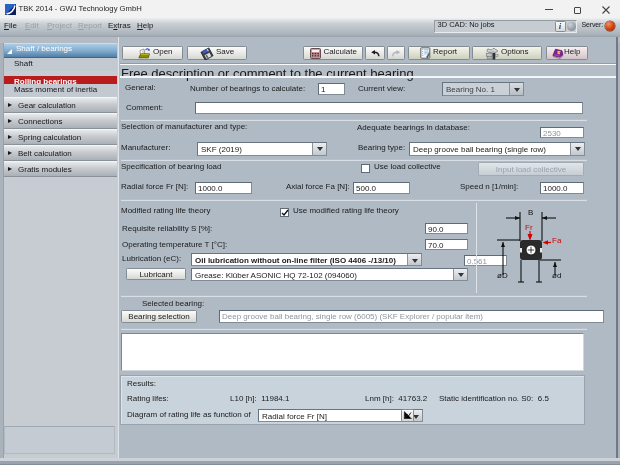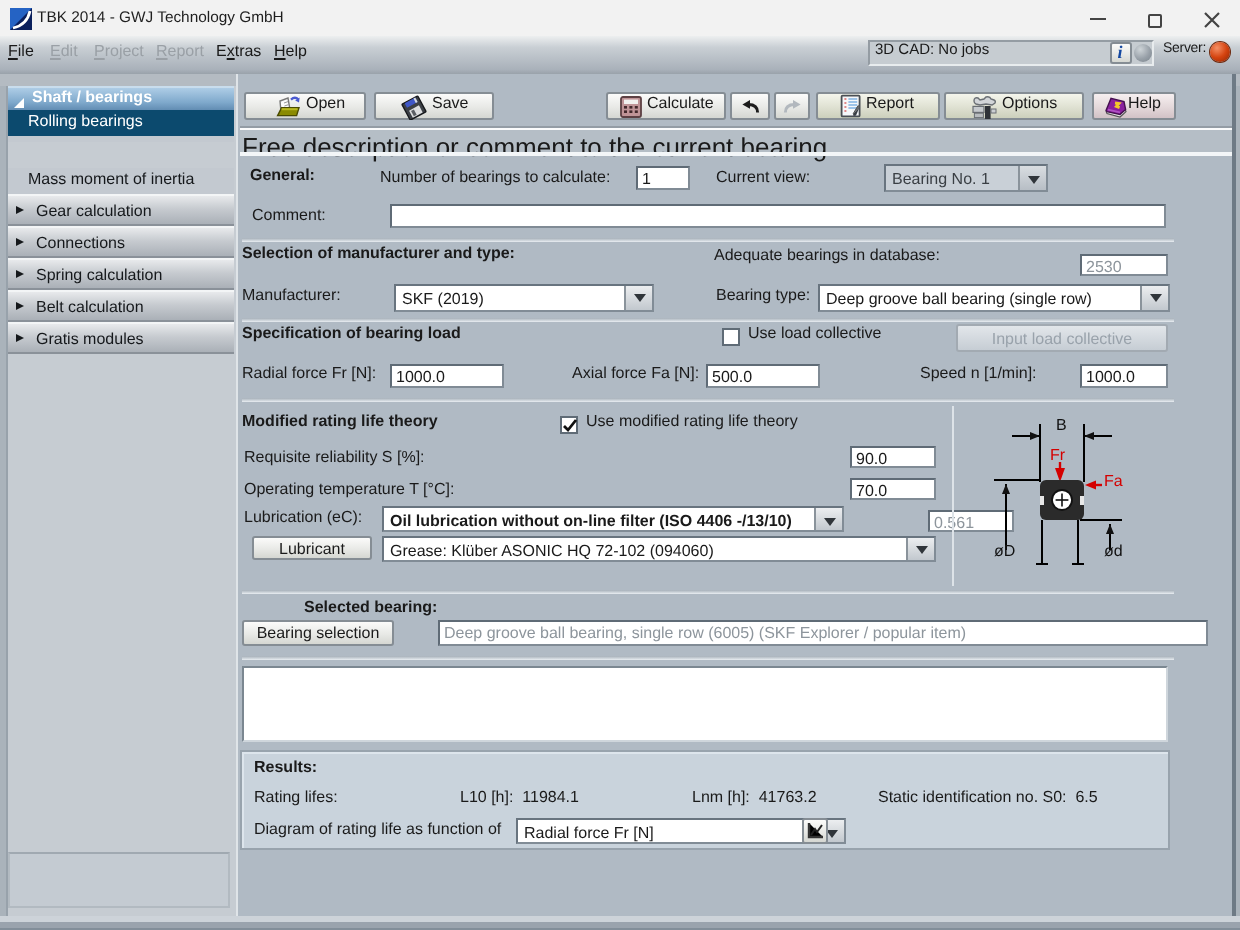--- a/index.html
+++ b/index.html
@@ -1,17 +1,17 @@
 <!DOCTYPE html>
 <html><head><meta charset="utf-8"><style>
 *{margin:0;padding:0;box-sizing:border-box;}
 html,body{width:620px;height:465px;overflow:hidden;}
 body{font-family:"Liberation Sans",sans-serif;font-size:8px;color:#1a1a1a;background:#aab3bb;position:relative;}
 .abs{position:absolute;}
-.b{font-weight:bold;}
+.b{font-weight:normal;}
 .lbl{position:absolute;white-space:nowrap;margin-top:-2.2px;}
 .inp{position:absolute;background:#fff;border:1px solid #808b95;border-top-color:#5f6b76;border-left-color:#5f6b76;padding:1px 2px 0;font-size:8px;white-space:nowrap;overflow:hidden;}
 .dis{color:#8d959c;}
 .btn{position:absolute;background:linear-gradient(#fbfbfa,#e8e9e6 55%,#d5d7d2);border:1px solid #858d94;border-radius:1.5px;font-size:8px;color:#1a1a1a;text-align:center;white-space:nowrap;display:flex;align-items:center;justify-content:center;}
 .sep{position:absolute;height:2px;background:linear-gradient(#a6b0b9,#e9eef2);}
 .combo{position:absolute;background:#fff;border:1px solid #818c96;border-top-color:#68747f;border-left-color:#68747f;white-space:nowrap;overflow:hidden;}
 .combo .tx{position:absolute;left:3px;top:2px;font-size:8px;}
 .cbtn{position:absolute;right:0;top:0;bottom:0;width:14px;background:linear-gradient(#eceef0,#c2c8ce);border-left:1px solid #8a939b;}
 .cbtn:after{content:"";position:absolute;left:3.5px;top:4.5px;border:3px solid transparent;border-top:4px solid #30353a;}
 .hdrgray{position:absolute;left:4px;width:113px;height:16px;background:linear-gradient(#e8eaec,#c7cbd0 45%,#aab0b7);border-top:1px solid #f3f5f6;border-bottom:1px solid #8a9199;}
@@ -56,21 +56,21 @@
 <div class="abs" style="left:4px;top:43px;width:114px;height:415px;background:#c6ccd2;"></div>
 
 <div class="abs" style="left:4px;top:43px;width:113px;height:15px;background:linear-gradient(#aecde6,#7fa9cc 55%,#537ea6);border-top:1px solid #c9dded;border-bottom:1px solid #3a6890;"></div>
 <svg class="abs" style="left:7px;top:48.5px" width="5" height="5">
     <path d="M5 0 L5 5 L0 5 Z" fill="#fff"></path>
   </svg>
 <div class="lbl b" style="left:16px;top:46px;color:#fff;">Shaft / bearings</div>
 <div class="titem" style="top:58px;">
     <span>Shaft</span>
   </div>
-<div class="titem" style="top:55px;background:#0c4a6e;color:#fff;font-weight:normal;">
+<div class="titem" style="top:76px;background:#b91c1c;color:#fff;font-weight:bold;">
     <span>Rolling bearings</span>
   </div>
 <div class="titem" style="top:84px;">
     <span>Mass moment of inertia</span>
   </div>
 <div class="hdrgray" style="top:97px;">
     <i></i>
     <span>Gear calculation</span>
   </div>
 <div class="hdrgray" style="top:113px;">
@@ -269,31 +269,31 @@
   <rect x="32" y="44" width="2" height="4.5" fill="#e8e8e8"></rect>
     <rect x="52" y="44" width="2" height="4.5" fill="#e8e8e8"></rect>
   <circle cx="43" cy="46" r="5" fill="#fff" stroke="#111" stroke-width="0.9"></circle>
   <line x1="43" y1="42.8" x2="43" y2="49.2" stroke="#111" stroke-width="0.8"></line>
   <line x1="39.8" y1="46" x2="46.2" y2="46" stroke="#111" stroke-width="0.8"></line>
   <text x="9" y="74" font-size="8" fill="#111" font-family="Liberation Sans">øD</text>
   <text x="64" y="74" font-size="8" fill="#111" font-family="Liberation Sans">ød</text>
 </svg>
 <div class="sep" style="left:121px;top:294.5px;width:466px;"></div>
 
-<div class="lbl b" style="left:118px;top:301px;padding-left:34px;">Selected bearing:</div>
+<div class="lbl b" style="left:108px;top:301px;padding-left:34px;">Selected bearing:</div>
 <div class="btn" style="left:121px;top:310px;width:76px;height:13px;">Bearing selection</div>
 <div class="inp dis" style="left:199px;top:310px;width:385px;height:13px;margin-left:20px;">Deep groove ball bearing, single row (6005) (SKF Explorer / popular item)</div>
 <div class="sep" style="left:121px;top:328px;width:466px;"></div>
 <div class="abs" style="left:121px;top:332.5px;width:463px;height:38px;background:#fff;border:1px solid #7b8791;border-bottom-color:#cfd6dc;border-right-color:#cfd6dc;"></div>
 
 <div class="abs" style="left:120px;top:374.5px;width:465px;height:50px;background:#c9d3dc;border:1px solid #98a3ad;box-shadow:inset 1px 1px 0 #dde5ec;"></div>
 <div class="lbl b" style="left:127px;top:381.5px;">Results:</div>
 <div class="lbl" style="left:127px;top:396.5px;">Rating lifes:</div>
 <div class="lbl" style="left:230px;top:396.5px;">L10 [h]:&nbsp; 11984.1</div>
-<div class="lbl" style="left:320px;top:396.5px;padding-left:26px;">Lnm [h]:&nbsp; 41763.2</div>
+<div class="lbl" style="left:339px;top:396.5px;padding-left:26px;">Lnm [h]:&nbsp; 41763.2</div>
 <div class="lbl" style="left:439px;top:396.5px;">Static identification no. S0:&nbsp; 6.5</div>
 <div class="lbl" style="left:127px;top:412px;">Diagram of rating life as function of</div>
 <div class="combo" style="left:258px;top:409px;width:165px;height:13px;">
     <span class="tx">Radial force Fr [N]</span>
     <span class="cbtn"></span>
   </div>
 <div class="btn" style="left:400.5px;top:408.5px;width:13px;height:13px;">
     <svg width="9" height="9">
       <path d="M1.5 0.5 L1.5 7.5 L8.5 7.5" stroke="#333" stroke-width="1.2"></path>
       <path d="M2.5 6.5 L4.5 3.5 L5.5 5 L8 1.5" stroke="#222" stroke-width="1" fill="none"></path>

